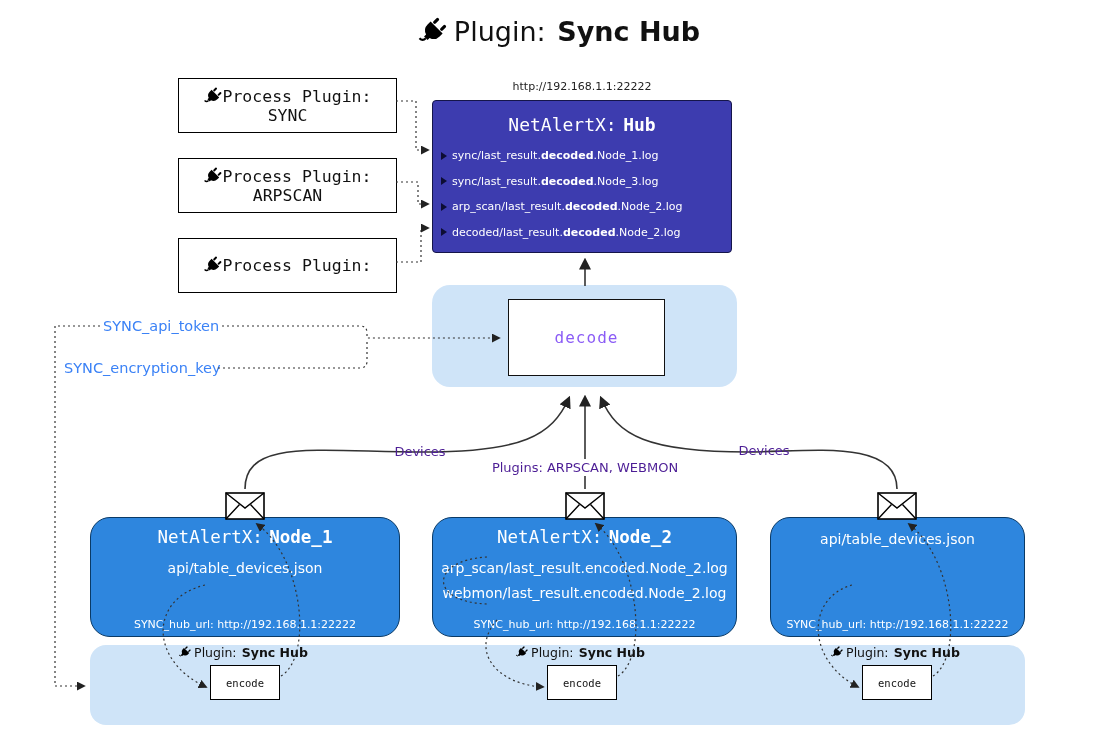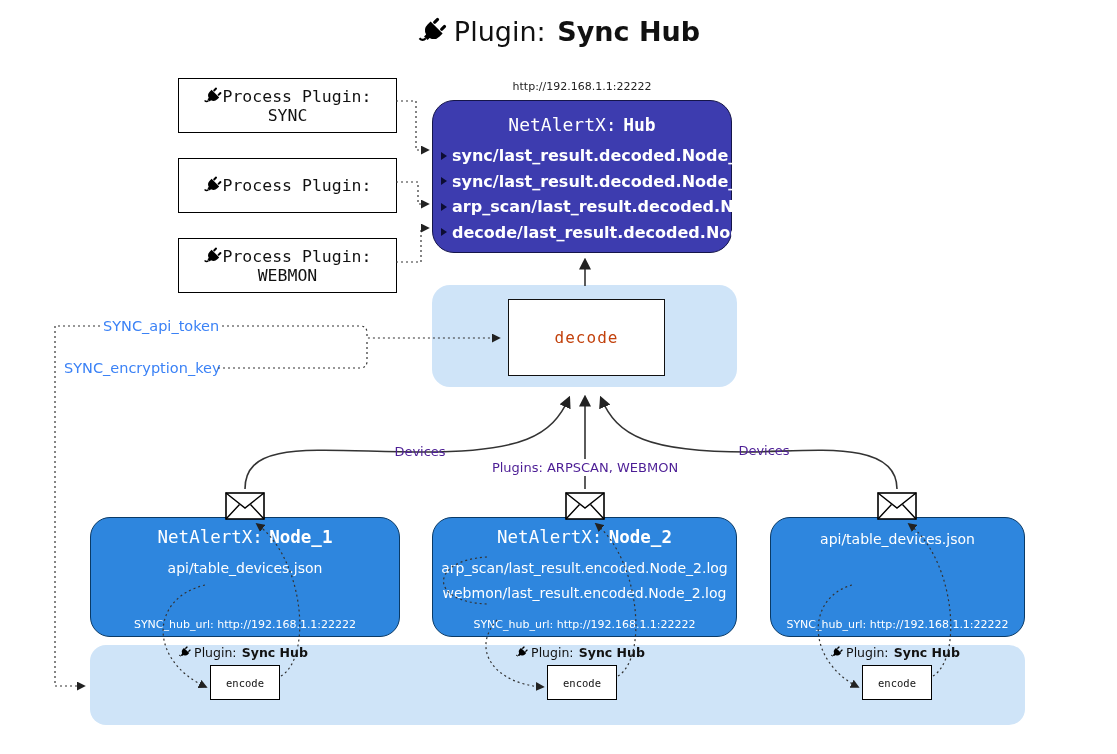--- a/index.html
+++ b/index.html
@@ -10,29 +10,29 @@
   .main-title{position:absolute;top:16px;left:0;width:100%;display:flex;justify-content:center;align-items:center;gap:7px;font-size:27px;color:#111;}
   .main-title .t-bold{font-weight:bold;margin-left:.25ch;}
   .plug{overflow:visible;flex:none;}
 
   .process-box{position:absolute;left:178px;width:217px;height:53px;background:#fff;border:1.6px solid #000;
     display:flex;flex-direction:column;justify-content:center;text-align:center;
     font-family:"DejaVu Sans Mono",monospace;font-size:16.5px;color:#111;}
   .pb-line1{display:flex;align-items:center;justify-content:center;}
 
   .hub-url{position:absolute;left:432px;top:80px;width:300px;text-align:center;font-size:11px;color:#222;}
-  .hub{position:absolute;left:432px;top:100px;width:300px;height:153px;background:#3d3caf;border:1.6px solid #15154a;border-radius:22px;color:#fff;box-sizing:border-box;}
+  .hub{position:absolute;left:432px;top:100px;width:300px;height:153px;background:#3d3caf;border:1.6px solid #15154a;border-radius:4px;color:#fff;box-sizing:border-box;}
   .hub-title{margin-top:13px;text-align:center;font-family:"DejaVu Sans Mono",monospace;font-size:18px;}
-  .hub-lines{position:absolute;left:8px;right:4px;top:42px;font-size:16px;line-height:25.5px;font-weight:bold;}
+  .hub-lines{position:absolute;left:8px;right:4px;top:42px;font-size:11px;line-height:25.5px;}
   .hub-line{display:flex;align-items:center;white-space:nowrap;}
   .tri{width:0;height:0;border-top:4.5px solid transparent;border-bottom:4.5px solid transparent;border-left:6.5px solid #0d0d33;margin-right:5px;flex:none;}
 
   .decode-panel{position:absolute;left:432px;top:285px;width:305px;height:102px;background:#cfe4f8;border-radius:18px;}
   .decode-box{position:absolute;left:508px;top:299px;width:157px;height:77px;background:#fff;border:1.6px solid #111;
-    display:flex;align-items:center;justify-content:center;font-family:"DejaVu Sans Mono",monospace;font-size:16px;letter-spacing:1px;color:#c2410c;box-sizing:border-box;}
+    display:flex;align-items:center;justify-content:center;font-family:"DejaVu Sans Mono",monospace;font-size:16px;letter-spacing:1px;color:#8b5cf6;box-sizing:border-box;}
 
   .cfg-label{position:absolute;font-size:14.5px;color:#3b82f6;text-align:center;}
 
   .node-box{position:absolute;top:517px;height:120px;background:#2e86de;border:1.6px solid #0a3a66;border-radius:20px;color:#fff;text-align:center;box-sizing:border-box;}
   .node-title{margin-top:9px;font-family:"DejaVu Sans Mono",monospace;font-size:17.5px;}
   .node-lines{margin-top:13px;font-size:14px;display:grid;gap:9px;}
   .node-footer{position:absolute;bottom:5px;left:0;right:0;font-size:11px;}
 
   .band{position:absolute;left:90px;top:645px;width:935px;height:80px;background:#cfe4f8;border-radius:16px;}
   .band-label{position:absolute;top:645px;font-size:12.5px;color:#111;display:flex;align-items:center;gap:3px;transform:translateX(-50%);white-space:nowrap;}
@@ -87,29 +87,29 @@
       </div>
     <div>SYNC</div>
   </div>
   <div class="process-box" style="top:158px">
     <div class="pb-line1">
         <svg class="plug" width="19" height="19" viewBox="0 0 24 24">
           <use href="#plug-shape"></use>
         </svg>
         <span>Process Plugin:</span>
       </div>
+    <div>ARPSCAN</div>
   </div>
   <div class="process-box" style="top:238px">
     <div class="pb-line1">
         <svg class="plug" width="19" height="19" viewBox="0 0 24 24">
           <use href="#plug-shape"></use>
         </svg>
         <span>Process Plugin:</span>
       </div>
-    <div>WEBMON</div>
   </div>
 
   <div class="hub-url">http://192.168.1.1:22222</div>
   <div class="hub">
     <div class="hub-title"><span>NetAlertX:</span><span class="bgap">Hub</span></div>
     <div class="hub-lines">
       <div class="hub-line">
           <span class="tri"></span>
           <span>sync/last_result.</span>
           <b>decoded</b>
@@ -122,21 +122,21 @@
           <span>.Node_3.log</span>
         </div>
       <div class="hub-line">
           <span class="tri"></span>
           <span>arp_scan/last_result.</span>
           <b>decoded</b>
           <span>.Node_2.log</span>
         </div>
       <div class="hub-line">
           <span class="tri"></span>
-          <span>decode/last_result.</span>
+          <span>decoded/last_result.</span>
           <b>decoded</b>
           <span>.Node_2.log</span>
         </div>
     </div>
   </div>
 
   <div class="decode-panel"></div>
   <div class="decode-box">decode</div>
 
   <div class="cfg-label" style="left:103px;top:318px">SYNC_api_token</div>

